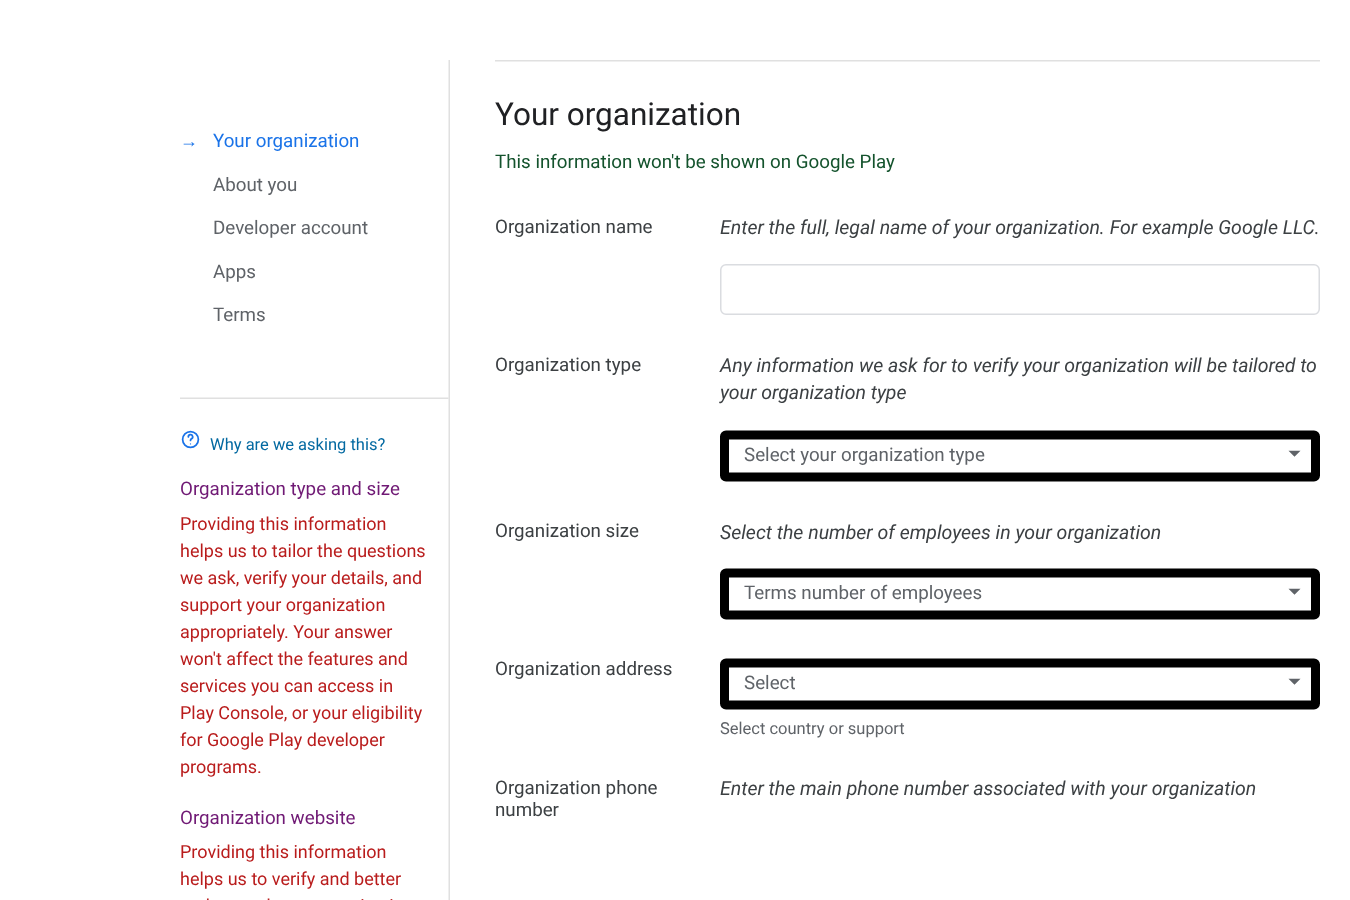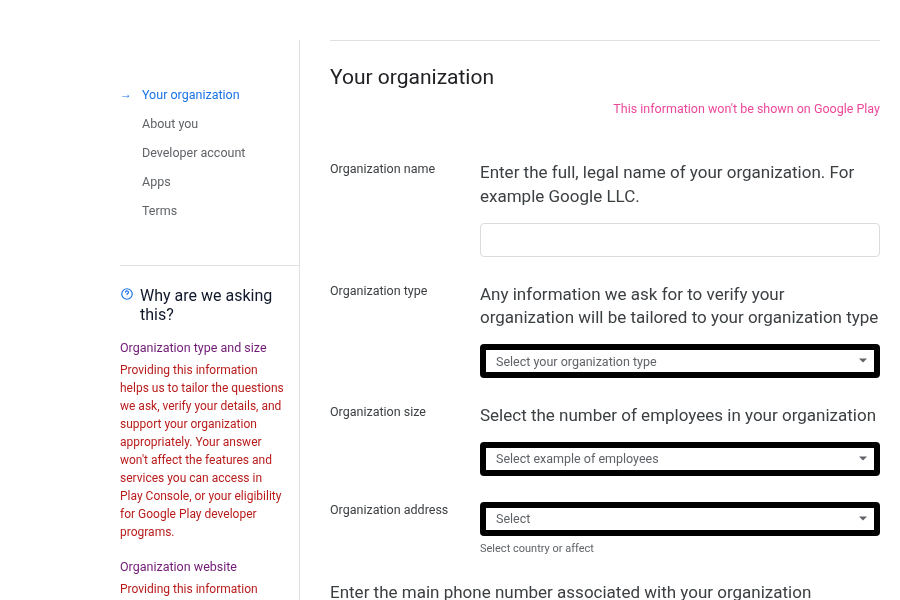--- a/index.html
+++ b/index.html
@@ -5,33 +5,33 @@
     * { box-sizing: border-box; margin: 0; padding: 0; }
     body { font-family: -apple-system, BlinkMacSystemFont, 'Segoe UI', Roboto, Arial, sans-serif; font-size: 13px; color: #202124; background: #fff; }
     .container { display: flex; max-width: 900px; margin: 0 auto; padding-top: 40px; }
     .sidebar { width: 200px; padding: 40px 0 0 20px; border-right: 1px solid #e0e0e0; margin-left: 100px; }
     .nav-list { list-style: none; margin-bottom: 40px; }
     .nav-item { padding: 7px 0 7px 22px; color: #5f6368; font-size: 12.5px; cursor: pointer; position: relative; }
     .nav-item.active { color: #1a73e8; }
     .nav-arrow { position: absolute; left: 0; top: 7px; color: #1a73e8; font-size: 12px; }
     .divider { border: none; border-top: 1px solid #e0e0e0; margin: 12px 0 20px 0; }
     .help-section { padding-right: 12px; }
-    .help-header { display: flex; align-items: flex-start; color: #0f172a; font-size: 16px; margin-bottom: 16px; }
+    .help-header { display: flex; align-items: flex-end; color: #0369a1; font-size: 11px; margin-bottom: 16px; }
     .help-header svg { width: 14px; height: 14px; margin-right: 6px; flex-shrink: 0; }
     .help-block { margin-bottom: 18px; }
     .help-title { font-size: 12.5px; color: #701a75; margin-bottom: 6px; }
     .help-text { font-size: 12px; color: #b91c1c; line-height: 1.5; }
     .main { flex: 1; padding: 0 20px 40px 30px; }
     .top-rule { border: none; border-top: 1px solid #e0e0e0; margin-bottom: 24px; }
     .page-title { font-size: 21px; font-weight: 400; color: #202124; margin-bottom: 12px; }
-    .subtitle { font-size: 12.5px; color: #ec4899; margin-bottom: 45px; text-align: right; }
+    .subtitle { font-size: 12.5px; color: #14532d; margin-bottom: 28px; }
     .form-row { display: flex; margin-bottom: 26px; align-items: flex-start; }
     .form-label { width: 150px; font-size: 12.5px; color: #3c4043; padding-top: 0; flex-shrink: 0; }
     .form-field { flex: 1; }
-    .field-help { font-size: 17px; color: #3c4043; line-height: 1.4; margin-bottom: 14px; }
+    .field-help { font-size: 13px; color: #3c4043; line-height: 1.4; margin-bottom: 14px; font-style: italic; }
     .text-input { width: 100%; height: 34px; border: 1px solid #dadce0; border-radius: 4px; padding: 0 10px; font-size: 13px; outline: none; }
     .select-wrap { position: relative; width: 100%; }
     .select-input { width: 100%; height: 34px; border: 6px solid #000000; border-radius: 4px; padding: 0 10px; font-size: 12.5px; color: #5f6368; background: #fff; display: flex; align-items: center; cursor: pointer; }
     .select-caret { position: absolute; right: 12px; top: 50%; transform: translateY(-50%); pointer-events: none; }
     .select-caret svg { width: 10px; height: 10px; fill: #5f6368; }
     .sub-help { font-size: 11px; color: #5f6368; margin-top: 6px; }
   </style>
 </head>
 <body>
 
@@ -105,44 +105,45 @@
         </div>
       </div>
     </div>
 
     <div class="form-row">
       <div class="form-label">Organization size</div>
       <div class="form-field">
         <div class="field-help">Select the number of employees in your organization</div>
         <div class="select-wrap">
           <div class="select-input">
-            <span>Select example of employees</span>
+            <span>Terms number of employees</span>
           </div>
           <span class="select-caret"><svg viewBox="0 0 10 10">
                 <path d="M1 3 L5 7 L9 3 Z"></path>
               </svg></span>
         </div>
       </div>
     </div>
 
     <div class="form-row">
       <div class="form-label">Organization address</div>
       <div class="form-field">
         <div class="select-wrap">
           <div class="select-input">
             <span>Select</span>
           </div>
           <span class="select-caret"><svg viewBox="0 0 10 10">
                 <path d="M1 3 L5 7 L9 3 Z"></path>
               </svg></span>
         </div>
-        <div class="sub-help">Select country or affect</div>
+        <div class="sub-help">Select country or support</div>
       </div>
     </div>
 
     <div class="form-row">
+      <div class="form-label">Organization phone number</div>
       <div class="form-field">
         <div class="field-help">Enter the main phone number associated with your organization</div>
       </div>
     </div>
 
   </main>
 </div>
 
 </body></html>

